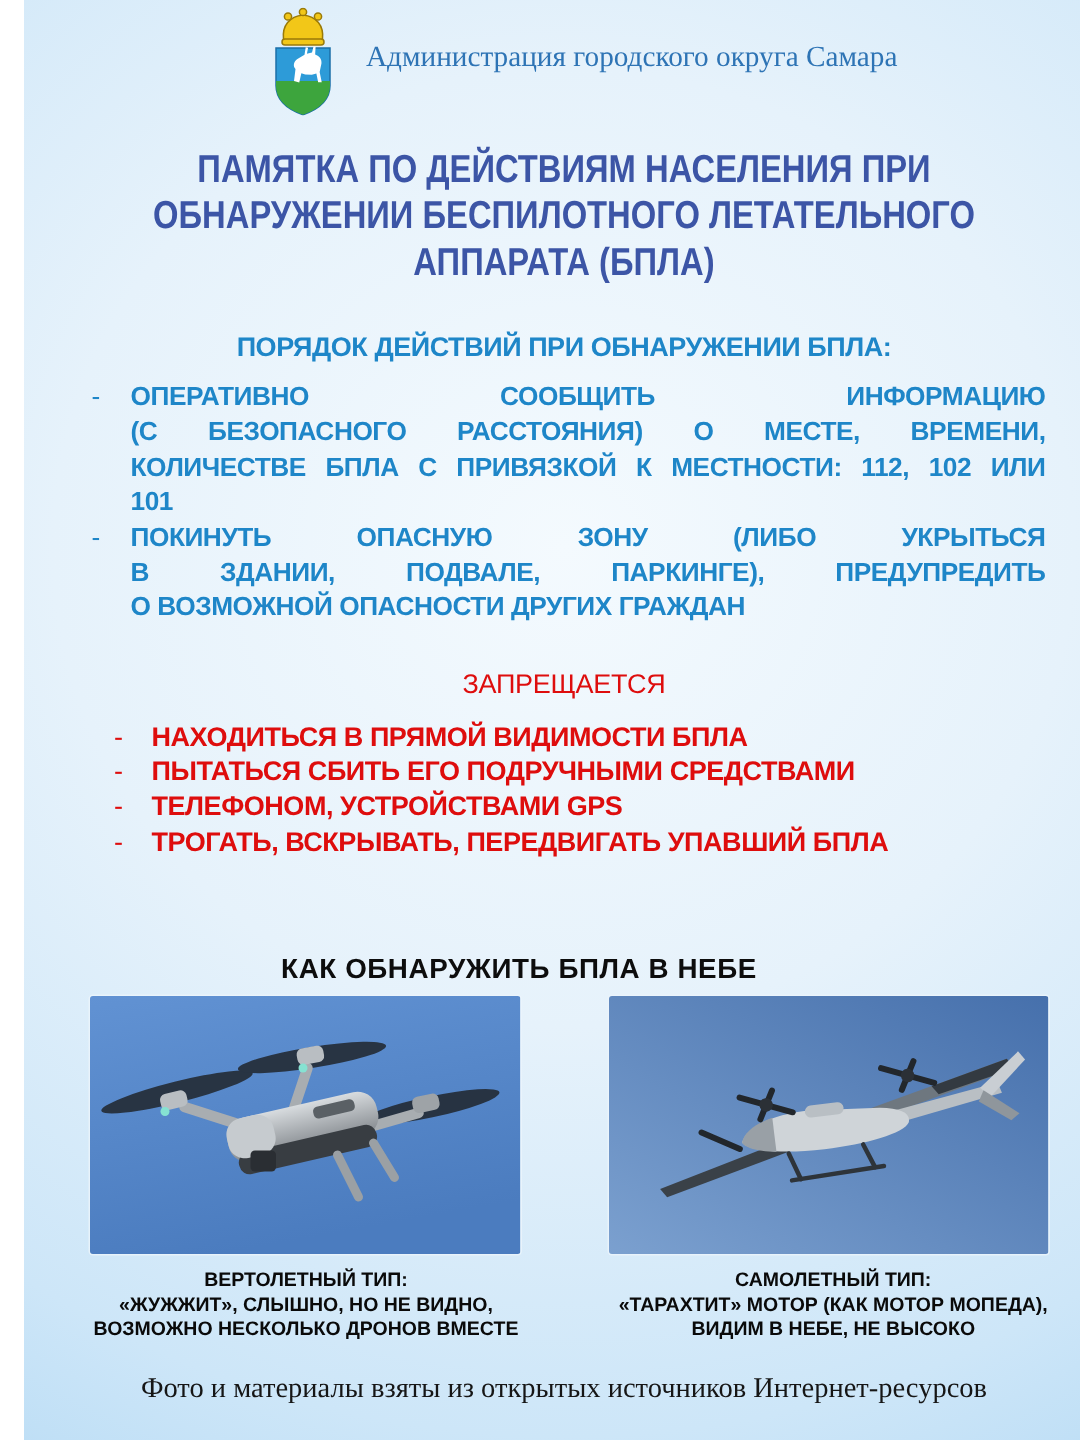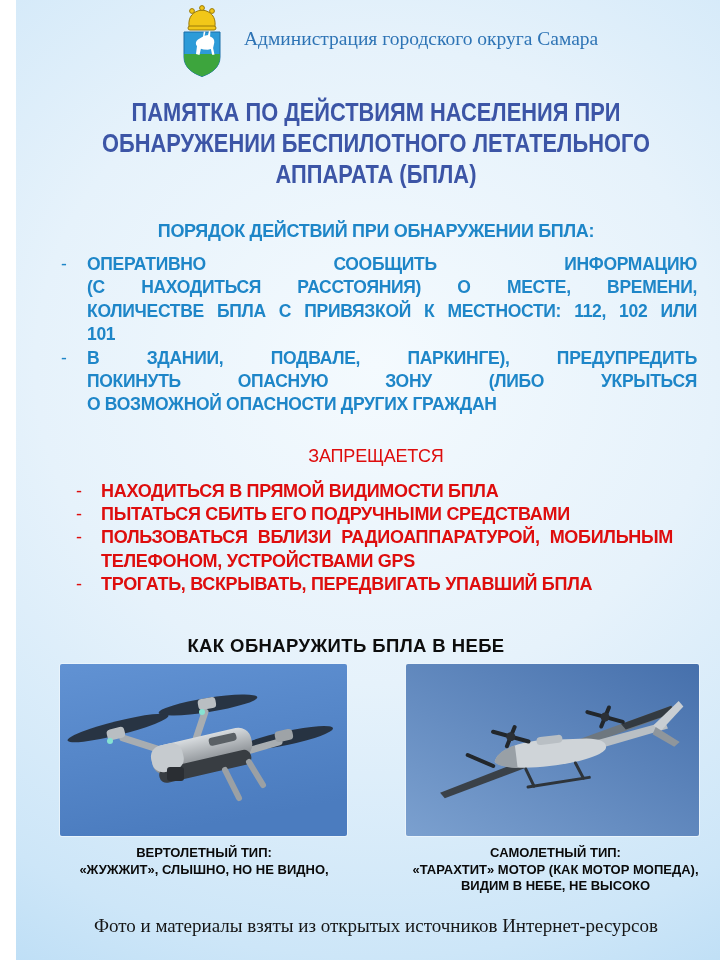--- a/index.html
+++ b/index.html
@@ -95,45 +95,44 @@
     <div>ПАМЯТКА ПО ДЕЙСТВИЯМ НАСЕЛЕНИЯ ПРИ</div>
     <div>ОБНАРУЖЕНИИ БЕСПИЛОТНОГО ЛЕТАТЕЛЬНОГО</div>
     <div>АППАРАТА (БПЛА)</div>
   </div>
 
   <div class="order-heading">ПОРЯДОК ДЕЙСТВИЙ ПРИ ОБНАРУЖЕНИИ БПЛА:</div>
   <div class="order-list">
     <div class="list-item">
       <span class="marker">-</span>
       <div class="jl">ОПЕРАТИВНО СООБЩИТЬ ИНФОРМАЦИЮ</div>
-      <div class="jl">(С НАХОДИТЬСЯ РАССТОЯНИЯ) О МЕСТЕ, ВРЕМЕНИ,</div>
+      <div class="jl">(С БЕЗОПАСНОГО РАССТОЯНИЯ) О МЕСТЕ, ВРЕМЕНИ,</div>
       <div class="jl">КОЛИЧЕСТВЕ БПЛА С ПРИВЯЗКОЙ К МЕСТНОСТИ: 112, 102 ИЛИ</div>
       <div class="ll">101</div>
     </div>
     <div class="list-item">
       <span class="marker">-</span>
+      <div class="jl">ПОКИНУТЬ ОПАСНУЮ ЗОНУ (ЛИБО УКРЫТЬСЯ</div>
       <div class="jl">В ЗДАНИИ, ПОДВАЛЕ, ПАРКИНГЕ), ПРЕДУПРЕДИТЬ</div>
-      <div class="jl">ПОКИНУТЬ ОПАСНУЮ ЗОНУ (ЛИБО УКРЫТЬСЯ</div>
       <div class="ll">О ВОЗМОЖНОЙ ОПАСНОСТИ ДРУГИХ ГРАЖДАН</div>
     </div>
   </div>
 
   <div class="forbidden-heading">ЗАПРЕЩАЕТСЯ</div>
   <div class="forbidden-list">
     <div class="list-item">
       <span class="marker">-</span>
       <div class="ll">НАХОДИТЬСЯ В ПРЯМОЙ ВИДИМОСТИ БПЛА</div>
     </div>
     <div class="list-item">
       <span class="marker">-</span>
       <div class="ll">ПЫТАТЬСЯ СБИТЬ ЕГО ПОДРУЧНЫМИ СРЕДСТВАМИ</div>
     </div>
     <div class="list-item">
       <span class="marker">-</span>
-      <div class="jl">ПОЛЬЗОВАТЬСЯ ВБЛИЗИ РАДИОАППАРАТУРОЙ, МОБИЛЬНЫМ</div>
       <div class="ll">ТЕЛЕФОНОМ, УСТРОЙСТВАМИ GPS</div>
     </div>
     <div class="list-item">
       <span class="marker">-</span>
       <div class="ll">ТРОГАТЬ, ВСКРЫВАТЬ, ПЕРЕДВИГАТЬ УПАВШИЙ БПЛА</div>
     </div>
   </div>
 
   <div class="detect-heading">КАК ОБНАРУЖИТЬ БПЛА В НЕБЕ</div>
 
@@ -221,20 +220,21 @@
           <line x1="16" y1="13" x2="22" y2="29"></line>
           <line x1="-34" y1="31" x2="28" y2="29"></line>
         </g>
       </g>
     </svg>
   </div>
 
   <div class="caption caption-left">
     <div>ВЕРТОЛЕТНЫЙ ТИП:</div>
     <div>«ЖУЖЖИТ», СЛЫШНО, НО НЕ ВИДНО,</div>
+    <div>ВОЗМОЖНО НЕСКОЛЬКО ДРОНОВ ВМЕСТЕ</div>
   </div>
   <div class="caption caption-right">
     <div>САМОЛЕТНЫЙ ТИП:</div>
     <div>«ТАРАХТИТ» МОТОР (КАК МОТОР МОПЕДА),</div>
     <div>ВИДИМ В НЕБЕ, НЕ ВЫСОКО</div>
   </div>
 
   <div class="footer">Фото и материалы взяты из открытых источников Интернет-ресурсов</div>
 
 </div>

